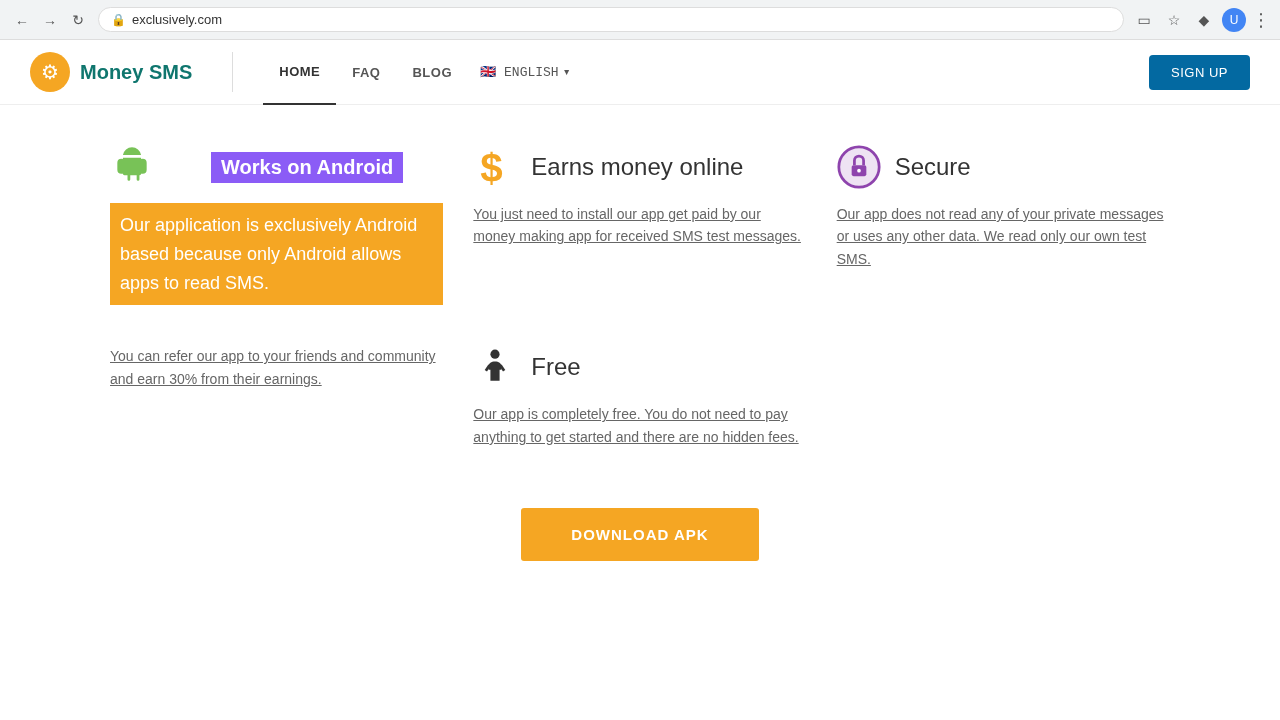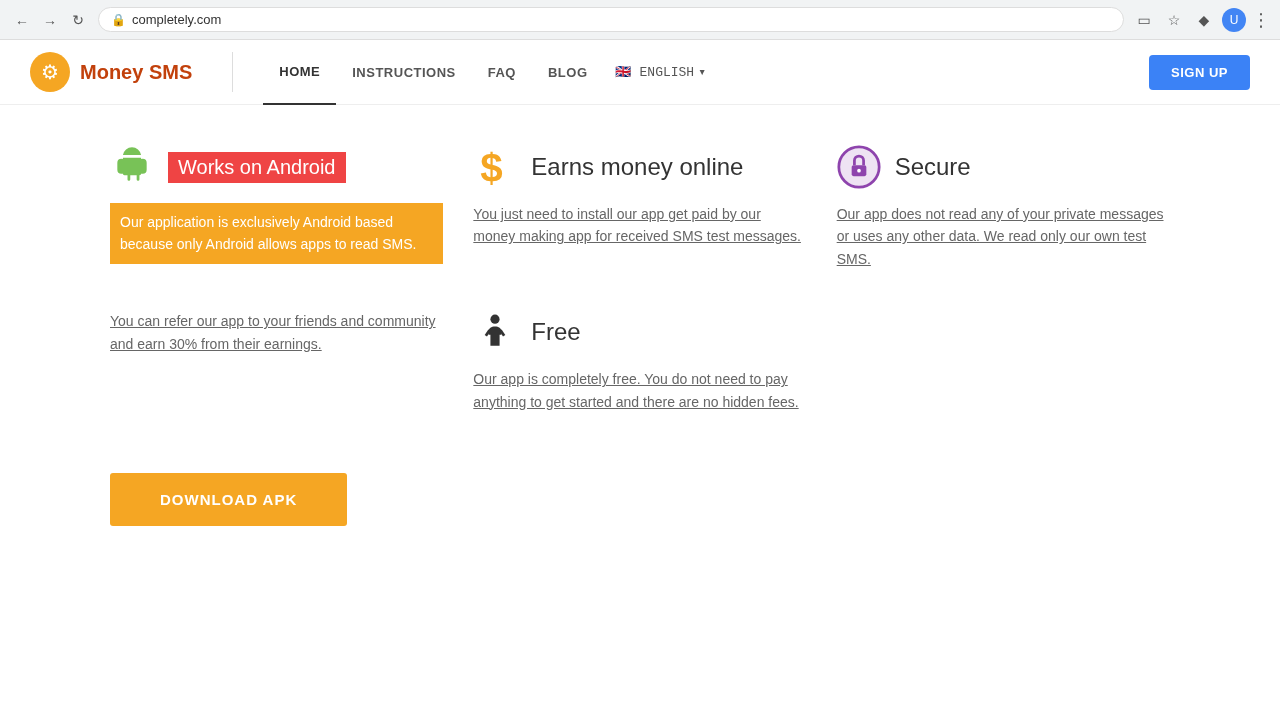--- a/index.html
+++ b/index.html
@@ -56,21 +56,21 @@
     .logo-icon {
       width: 40px; height: 40px;
       background: #f5a623;
       border-radius: 50%;
       display: flex; align-items: center; justify-content: center;
       color: #fff; font-size: 20px;
     }
     .logo-text {
       font-size: 20px;
       font-weight: bold;
-      color: #c2410c;
+      color: #0f766e;
     }
     .nav-divider {
       width: 1px; height: 40px; background: #ddd; margin-right: 30px;
     }
     .nav-links {
       display: flex;
       gap: 0;
       align-items: center;
       flex: 1;
     }
@@ -86,27 +86,27 @@
       height: 65px;
       display: flex;
       align-items: center;
     }
     .nav-link.active { color: #333; border-bottom: 2px solid #333; }
     .lang-btn {
       display: flex; align-items: center; gap: 4px;
       font-size: 13px; color: #555; cursor: pointer; padding: 0 12px; font-family: Liberation Mono, monospace;
     }
     .signup-btn {
-      background: #3b82f6;
+      background: #0369a1;
       color: #fff;
       border: none;
       padding: 10px 22px;
       border-radius: 4px;
       font-size: 13px;
-      font-weight: 700;
+      font-weight: 400;
       text-transform: uppercase;
       cursor: pointer;
       letter-spacing: 0.5px;
       margin-left: auto;
     }
 
     
     .main-content {
       max-width: 1100px;
       margin: 0 auto;
@@ -136,39 +136,40 @@
     .feature-desc {
       font-size: 14px;
       color: #666;
       line-height: 1.6;
       padding-left: 0;
       text-decoration: underline;
     }
 
     
     .highlighted-title {
-      background: #ef4444;
+      background: #8b5cf6;
       color: #fff;
       padding: 4px 10px;
       display: inline-block;
       font-size: 20px;
-      font-weight: 400;
+      font-weight: 700;
+      margin-left: 43px;
     }
     .highlighted-desc {
       background: #f5a623;
       color: #fff;
       padding: 8px 10px;
-      font-size: 14px;
+      font-size: 18px;
       line-height: 1.6;
     }
 
     
     .download-section {
       display: flex;
-      justify-content: flex-start;
+      justify-content: center;
       margin-top: 20px;
     }
     .download-btn {
       background: #f5a623;
       color: #fff;
       border: none;
       padding: 18px 50px;
       font-size: 15px;
       font-weight: 700;
       text-transform: uppercase;
@@ -189,40 +190,39 @@
 <body>
 
 <div class="browser-chrome">
   <div class="nav-buttons">
     <button class="nav-btn">←</button>
     <button class="nav-btn">→</button>
     <button class="nav-btn">↻</button>
   </div>
   <div class="address-bar">
     <span class="lock-icon">🔒</span>
-    <span>completely.com</span>
+    <span>exclusively.com</span>
   </div>
   <div class="browser-actions">
     <button class="browser-action-btn">▭</button>
     <button class="browser-action-btn">☆</button>
     <button class="browser-action-btn">◆</button>
     <div class="user-avatar">U</div>
     <span class="menu-dots">⋮</span>
   </div>
 </div>
 
 <nav class="site-nav">
   <div class="logo-area">
     <div class="logo-icon">⚙</div>
     <span class="logo-text">Money SMS</span>
   </div>
   <div class="nav-divider"></div>
   <div class="nav-links">
     <a class="nav-link active">HOME</a>
-    <a class="nav-link">INSTRUCTIONS</a>
     <a class="nav-link">FAQ</a>
     <a class="nav-link">BLOG</a>
     <div class="lang-btn">
       <span>🇬🇧 ENGLISH</span>
       <span>▾</span>
     </div>
   </div>
   <button class="signup-btn">SIGN UP</button>
 </nav>
 

